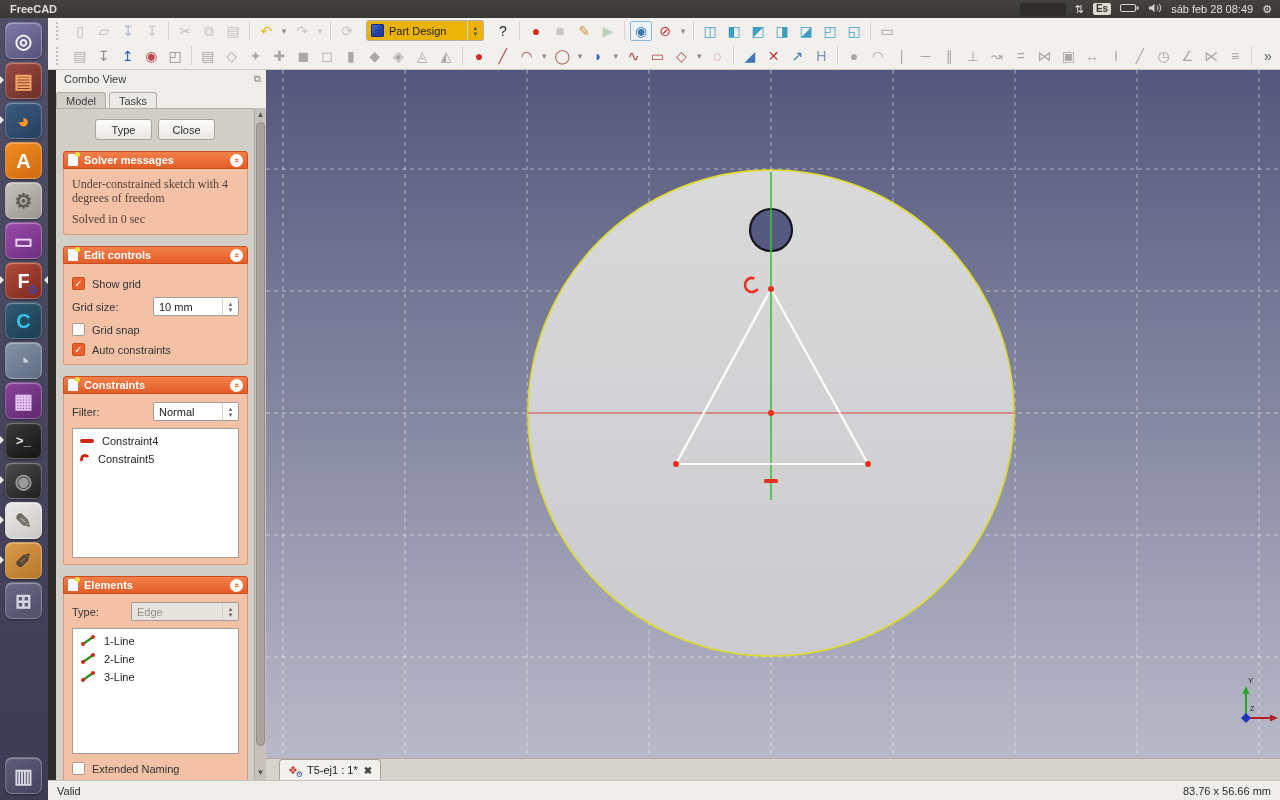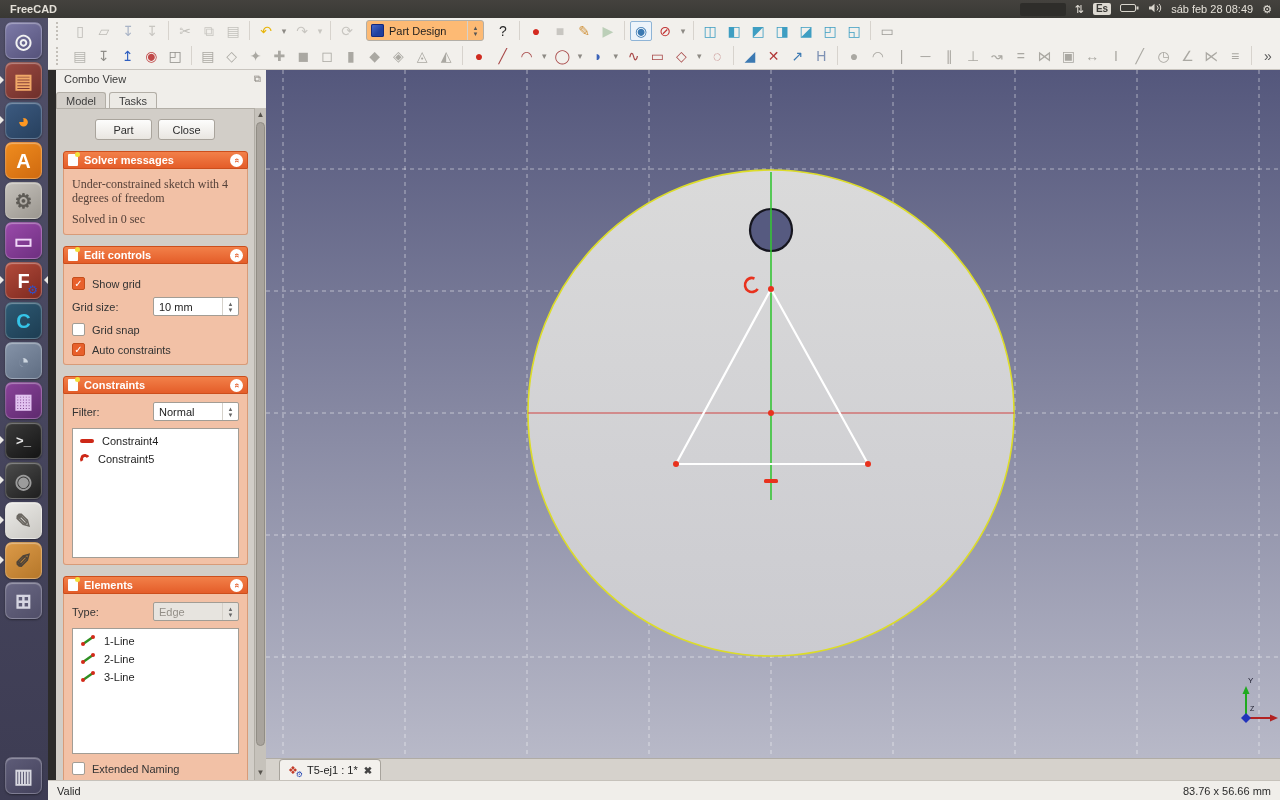--- a/index.html
+++ b/index.html
@@ -34,21 +34,21 @@
   
   #toolbars{position:absolute;left:48px;top:18px;width:1232px;height:52px;
     background:#f2f0ec;border-bottom:1px solid #c9c5bf;box-sizing:border-box;z-index:10;}
   .toolbar-row{display:flex;align-items:center;height:25px;padding-left:6px;}
   .grip{width:5px;height:18px;border-left:2px dotted #c3bfb8;margin:0 5px 0 2px;}
   .tbi{width:24px;height:22px;display:flex;align-items:center;justify-content:center;
     font-size:14px;line-height:14px;cursor:default;}
   .tbi.narrow{width:12px;font-size:9px;}
   .tbi.boxed{border:1px solid #8fb4d6;border-radius:2px;background:#edf4fb;box-sizing:border-box;height:20px;width:22px;margin:0 1px;}
   .tsep{width:1px;height:19px;background:#d7d3cd;margin:0 4px;}
-  .wbcombo{height:21px;width:118px;background:#fdba74;border:1px solid #b3afa7;border-radius:3px;
+  .wbcombo{height:21px;width:118px;background:#eab308;border:1px solid #b3afa7;border-radius:3px;
     display:flex;align-items:center;box-sizing:border-box;padding:0 0 0 4px;margin:0 7px;font-size:11px;color:#1e1e1e;}
   .wicon{width:13px;height:13px;border-radius:2px;margin-right:5px;
     background:linear-gradient(135deg,#4a6ecf 0%,#203f9e 60%);box-shadow:inset 0 0 0 1px #16297a;}
   .wspin{margin-left:auto;align-self:stretch;width:15px;border-left:1px solid #d5d1ca;
     display:flex;flex-direction:column;align-items:center;justify-content:center;font-size:6px;color:#555;line-height:6px;}
 
   
   #combo-view{position:absolute;left:56px;top:70px;width:210px;height:710px;background:#f0eeea;z-index:20;}
   .cv-title{height:19px;font-size:11px;color:#3a3a3a;padding:3px 0 0 8px;}
   .cv-float{position:absolute;right:5px;top:4px;font-size:10px;color:#8a8680;line-height:10px;}
@@ -337,21 +337,21 @@
 
   <div id="combo-view">
     <div class="cv-title">Combo View</div>
     <span class="cv-float">⧉</span>
     <div class="cv-tabs">
       <span class="tab">Model</span>
       <span class="tab active">Tasks</span>
     </div>
     <div class="cv-content">
       <div class="btn-row">
-        <span class="gbtn">Part</span>
+        <span class="gbtn">Type</span>
         <span class="gbtn close-btn">Close</span>
       </div>
 
       <div class="section">
         <div class="sec-head">
           <span class="doc-ic"></span>
           <span>Solver messages</span>
           <span class="collapse">
               <span>«</span>
             </span>
@@ -432,21 +432,21 @@
         <div class="sec-head">
           <span class="doc-ic"></span>
           <span>Elements</span>
           <span class="collapse">
               <span>«</span>
             </span>
         </div>
         <div class="sec-body" style="padding-bottom:4px;">
           <div class="crow between" style="margin-top:2px;">
             <span>Type:</span>
-            <span class="fieldbox disabled" style="width:86px;">
+            <span class="fieldbox disabled" style="width:108px;">
               <span>Edge</span>
               <span class="fspin">
                   <span>▲</span>
                   <span>▼</span>
                 </span>
             </span>
           </div>
           <div class="listbox" id="element-list" style="height:118px;">
               <div class="li">
                 <span><svg width="16" height="13">

